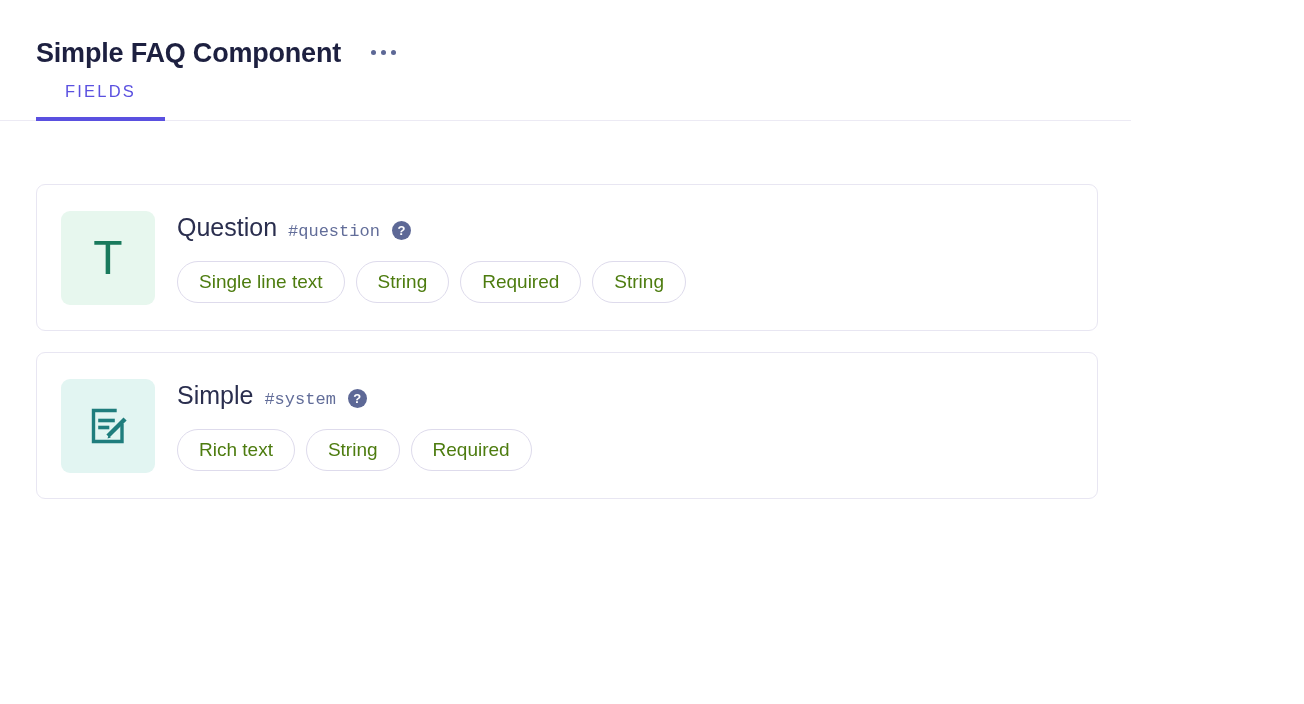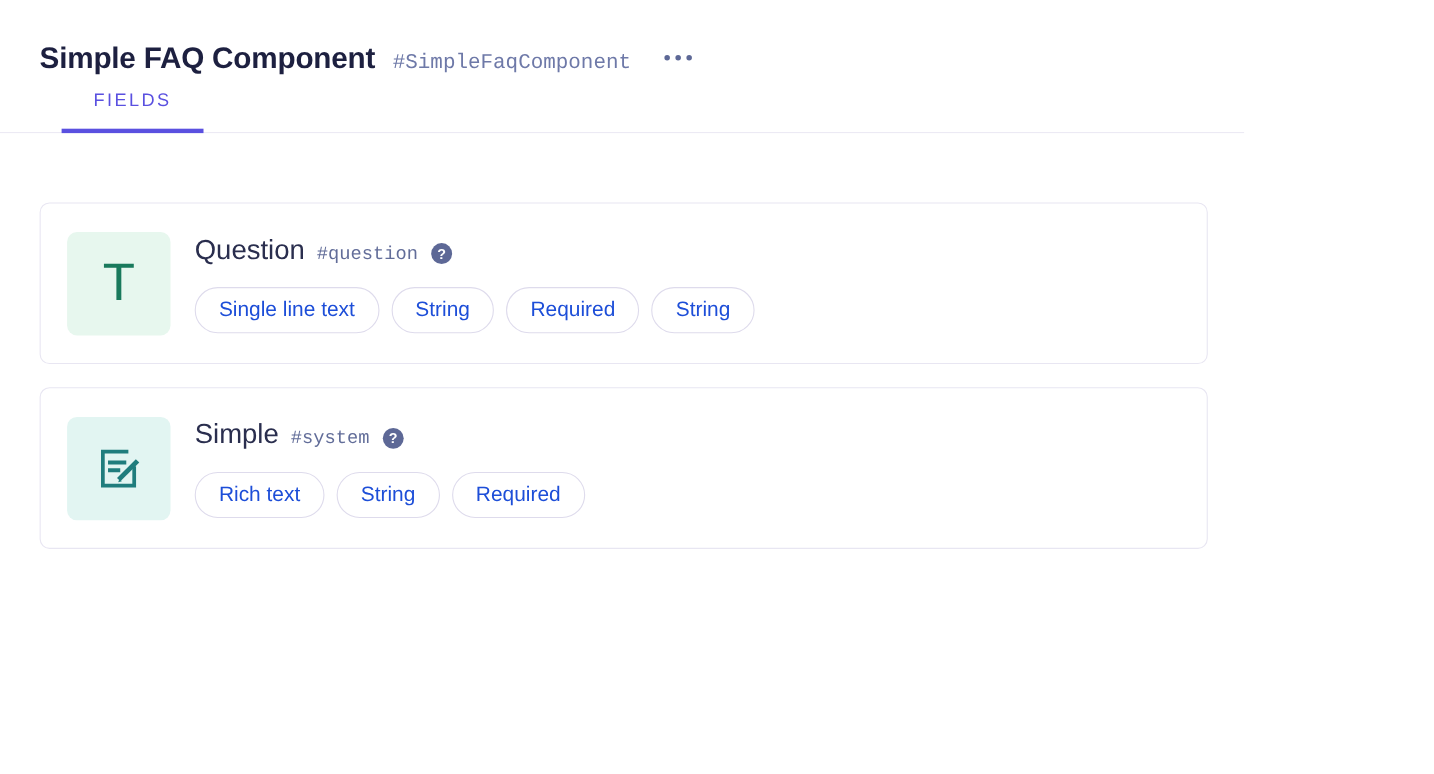--- a/index.html
+++ b/index.html
@@ -48,21 +48,21 @@
     width: 5px; height: 5px;
     border-radius: 50%;
     background: #5d6896;
   }
 
   
   .tabs {
     position: relative;
     margin-top: 24px;
     height: 45px;
-    padding-left: 56px;
+    padding-left: 36px;
     display: flex;
     gap: 0;
   }
   .tabs::after {
     content: "";
     position: absolute;
     left: 0; right: 0; bottom: 0;
     height: 1px;
     background: #eceaf4;
   }
@@ -185,34 +185,33 @@
     top: 1px;
     cursor: pointer;
     flex: none;
   }
   .tag-row { display: flex; gap: 11px; flex-wrap: wrap; }
   .tag {
     border: 1px solid #dedbec;
     border-radius: 100px;
     padding: 8px 21px;
     font-size: 19px;
-    color: #1d4ed8;
+    color: #4d7c0f;
     line-height: 24px;
     background: #fff;
     white-space: nowrap;
   }
 </style>
 </head>
 <body>
 
 <div class="page">
 
   <div class="header">
     <span class="page-title">Simple FAQ Component</span>
-    <span class="page-id">#SimpleFaqComponent</span>
     <span class="kebab">
       <i></i>
       <i></i>
       <i></i>
     </span>
   </div>
 
   <div class="tabs">
     <button class="tab active">FIELDS</button>
   </div>

